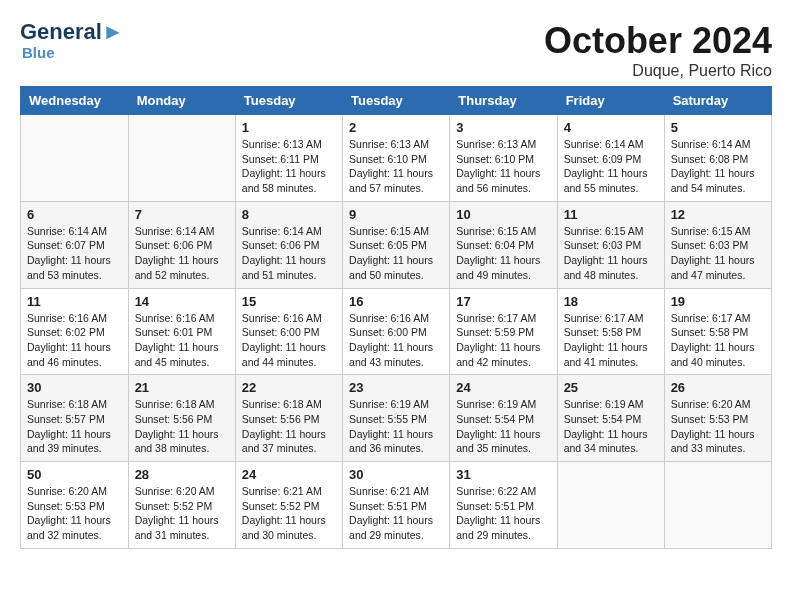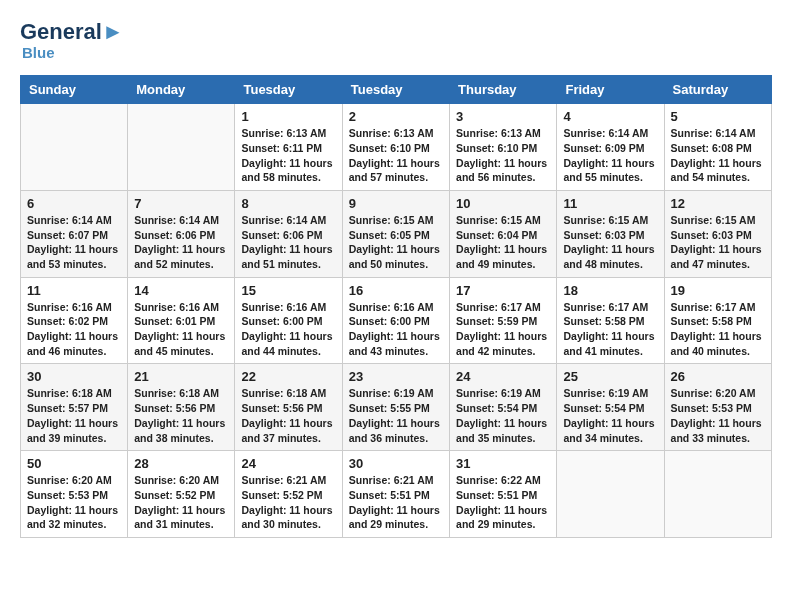--- a/index.html
+++ b/index.html
@@ -7,21 +7,21 @@
       font-family: Arial, sans-serif;
       background: #fff;
       width: 792px;
       min-height: 612px;
       padding: 20px;
     }
     .header {
       display: flex;
       justify-content: space-between;
       align-items: flex-start;
-      margin-bottom: 14px;
+      margin-bottom: 6px;
     }
     .logo {
       display: flex;
       flex-direction: column;
       align-items: flex-start;
     }
     .title-block {
       text-align: right;
     }
     .month-title {
@@ -65,46 +65,49 @@
     .day-number {
       font-size: 13px;
       font-weight: bold;
       display: block;
       margin-bottom: 2px;
     }
     .day-info {
       font-size: 10.5px;
       line-height: 1.4;
       color: #222;
-      font-weight: bold;
     }
     .empty-cell {
       background: #f9f9f9 !important;
     }
   </style>
 </head>
 <body>
 
 <div class="header">
   <div class="logo">
     <div style="display:flex; align-items:center; gap:2px;">
       <span style="font-size:22px; font-weight:bold; color:#1a3a5c; line-height:1.1;">
         General<span style="color:#4a8ec2;">►</span>
       </span>
     </div>
     <div style="display:flex; align-items:center; gap:0;">
       <span style="font-size:15px; font-weight:bold; color:#4a8ec2; margin-left:2px;">Blue</span>
     </div>
   </div>
+  <div class="title-block">
+    <div class="month-title">October 2024</div>
+    <div class="location">Duque, Puerto Rico</div>
+  </div>
 </div>
 
 <table class="calendar">
   <thead>
     <tr>
-    <th>Sunday</th>
+    <th>Wednesday</th>
         <th>Monday</th>
         <th>Tuesday</th>
         <th>Tuesday</th>
         <th>Thursday</th>
         <th>Friday</th>
         <th>Saturday</th>
       </tr>
   </thead>
   <tbody id="calendar-body">
   <tr>

